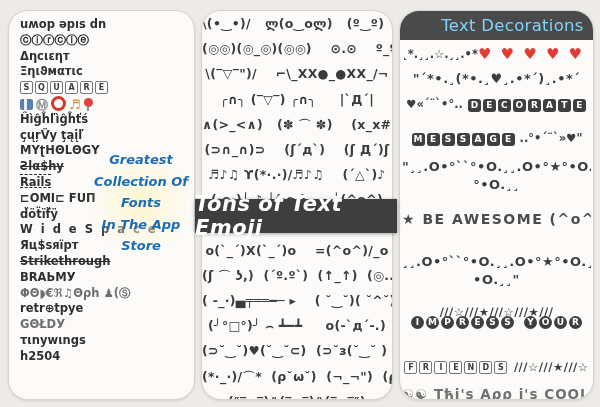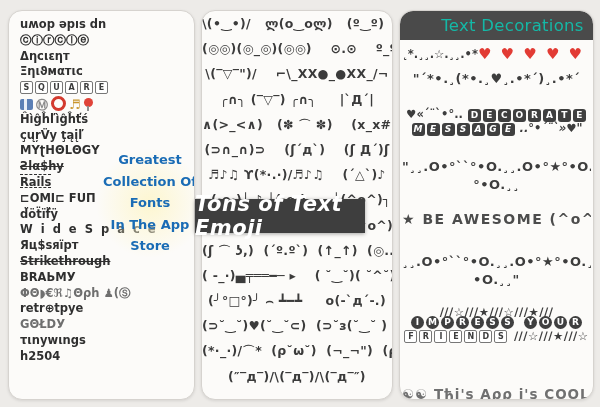--- a/index.html
+++ b/index.html
@@ -5,21 +5,21 @@
   html,body{margin:0;padding:0;}
   body{
     width:600px;height:407px;position:relative;overflow:hidden;
     background:var(--page_bg,#edebe8);
     font-family:"DejaVu Sans",sans-serif;
   }
   .page{position:absolute;inset:0;}
   .card{
     position:absolute;top:10px;height:388px;
     background:var(--card_bg,#fcfbf9);
-    border:1px solid #d6d3cf;border-radius:14px;
+    border:1px solid #d6d3cf;border-radius:20px;
     box-shadow:0 1px 3px rgba(0,0,0,.10);
     overflow:hidden;
   }
   #card-left{left:8px;width:185px;}
   #card-mid{left:201px;width:190px;}
   #card-right{left:399px;width:193px;}
 
   
   .font-list{padding:6px 0 0 11px;}
   .frow{
@@ -45,49 +45,49 @@
 
   .flag{display:inline-block;width:13px;height:11px;border-radius:2px;margin-right:3px;vertical-align:-1px;
     background:linear-gradient(90deg,#5b7fb5 0 30%,#e8eef7 30% 55%,#5b7fb5 55% 100%);}
   .mgray{color:#8a8a8a;font-size:12px;margin-right:3px;}
   .ring{display:inline-block;width:9px;height:9px;border:3px solid var(--ring_red,#d33a2f);border-radius:50%;vertical-align:-2px;margin-right:3px;}
   .sax{color:#c9952c;font-size:13px;margin-right:3px;}
   .pin{display:inline-block;position:relative;width:9px;height:9px;background:#e04339;border-radius:50%;vertical-align:2px;}
   .pin::after{content:"";position:absolute;left:3.5px;top:8px;width:2px;height:5px;background:#8f8f8f;}
 
   .promo{
-    position:absolute;left:88px;top:138px;width:106px;text-align:center;
-    font-weight:bold;font-size:13px;line-height:21.5px;
+    position:absolute;left:79px;top:138px;width:106px;text-align:center;
+    font-style:italic;font-weight:bold;font-size:13px;line-height:21.5px;
     color:var(--promo_blue,#1a6cb5);
     background:radial-gradient(ellipse at center,#fdf6d0 0%,rgba(253,246,208,0) 72%);
   }
 
   
   #mrows{position:absolute;inset:0;padding-top:0;}
   .mrow{
     height:25.2px;line-height:25.2px;text-align:center;white-space:pre;
     font-size:12.5px;font-weight:600;color:#3b3b3b;letter-spacing:.3px;overflow:hidden;
   }
   .banner{
-    position:absolute;left:195px;top:199px;width:170px;height:34px;z-index:6;
+    position:absolute;left:195px;top:199px;width:202px;height:34px;z-index:6;
     background:var(--banner_bg,#3e3e3e);
     display:flex;align-items:center;justify-content:center;
     box-shadow:0 1px 4px rgba(0,0,0,.35);
   }
   .banner span{
     color:#fff;font-size:21px;font-weight:bold;font-style:italic;letter-spacing:.5px;
     font-family:"DejaVu Sans",sans-serif;
   }
 
   
   .rheader{
     height:29px;background:var(--header_bg,#4a4a4a);border-radius:13px 13px 0 0;
     display:flex;align-items:center;justify-content:center;
   }
-  .rheader span{color:#14b8a6;font-size:16.5px;letter-spacing:.3px;margin-left:32px;}
+  .rheader span{color:#7dd3fc;font-size:16.5px;letter-spacing:.3px;margin-left:32px;}
   .rrow{
     position:absolute;left:2px;right:2px;text-align:center;white-space:pre;
     font-size:11.5px;font-weight:600;color:#3d3d3d;overflow:hidden;
   }
   .hearts{color:var(--heart_red,#e23b34);font-size:15px;letter-spacing:2px;vertical-align:-1px;}
   .wave{font-size:13px;letter-spacing:.5px;}
   .awesome{font-size:14px;letter-spacing:1.5px;color:#4c4c4c;font-weight:700;}
   .slash{letter-spacing:.5px;}
   .cool{font-size:13.5px;color:#707070;letter-spacing:1px;}
 </style>
@@ -133,47 +133,48 @@
     <div id="mrows">
         <div class="mrow">\(•‿•)/   ლ(o‿oლ)   (º‿º)   ●.◉</div>
         <div class="mrow">(◎◎)(◎_◎)(◎◎)    ⊙.⊙    º_º</div>
         <div class="mrow">\(‾▽‾")/    ⌐\_XX●_●XX_/¬</div>
         <div class="mrow">╭∩╮ (‾▽‾) ╭∩╮     |`Д´|</div>
         <div class="mrow">∧(&gt;_&lt;∧)   (✽ ⌒ ✽)    (x_x#)</div>
         <div class="mrow">(⊃∩_∩)⊃    (ʃ´д`)    (ʃ Д´)ʃ</div>
         <div class="mrow">♬♪♫ ϒ(*·.·)/♬♪♫    (´△`)♪</div>
         <div class="mrow">┌(·o·)┘ ♪ └(·o·)┐    └(^o^)┐</div>
         <div class="mrow">(‾▽‾)/   (/⊙▽⊙)/   ~(^(^o^)</div>
+        <div class="mrow">o(`_´)X(`_´)o    =(^o^)/_o</div>
         <div class="mrow">(ʃ ⌒ ʖ,)  (´º.º`)  (↑_↑)  (◎...◎,)</div>
         <div class="mrow">( -_·)▄╤══━─ ▸    ( ˘‿˘)( ˘^˘)</div>
         <div class="mrow">(╯°□°)╯ ⌢ ┻━┻     o(-`д´-.)</div>
         <div class="mrow">(⊃˘‿˘)♥(˘‿˘⊂)  (⊃˘з(˘‿˘ )  ♀♥♂</div>
         <div class="mrow">(*·_·)/⌒*  (ρ˘ω˘)  (¬_¬")  (ρ˘ω</div>
         <div class="mrow">(″‾д‾)/\(‾д‾)/\(‾д‾″)</div>
       </div>
   </section>
 
   <div class="banner">
     <span>Tons of Text Emoji</span>
   </div>
 
   <section class="card" id="card-right">
     <div class="rheader">
       <span>Text Decorations</span>
     </div>
     <div id="rrows">
         <div class="rrow" style="top: 34px;"><span>˛*.¸¸.☆.¸¸.•*</span><span class="hearts">♥ ♥ ♥ ♥ ♥ ♥</span></div>
         <div class="rrow" style="top: 60px;"><span class="wave">"´*•.¸(*•.¸♥¸.•*´)¸.•*´</span></div>
-        <div class="rrow" style="top: 96px;"><span>♥«´¨`•°.. </span><span class="sqd">D</span><span class="sqd">E</span><span class="sqd">C</span><span class="sqd">O</span><span class="sqd">R</span><span class="sqd">A</span><span class="sqd">T</span><span class="sqd">E</span></div>
-        <div class="rrow" style="top: 110px; font-style: italic;"><span class="sqd">M</span><span class="sqd">E</span><span class="sqd">S</span><span class="sqd">S</span><span class="sqd">A</span><span class="sqd">G</span><span class="sqd">E</span><span> ..°•´¨`»♥"</span></div>
+        <div class="rrow" style="top: 86px;"><span>♥«´¨`•°.. </span><span class="sqd">D</span><span class="sqd">E</span><span class="sqd">C</span><span class="sqd">O</span><span class="sqd">R</span><span class="sqd">A</span><span class="sqd">T</span><span class="sqd">E</span></div>
+        <div class="rrow" style="top: 120px;"><span class="sqd">M</span><span class="sqd">E</span><span class="sqd">S</span><span class="sqd">S</span><span class="sqd">A</span><span class="sqd">G</span><span class="sqd">E</span><span> ..°•´¨`»♥"</span></div>
         <div class="rrow" style="top: 148px;"><span class="wave">"¸¸.O•°``°•O.¸¸.O•°★°•O.¸¸¸</span></div>
         <div class="rrow" style="top: 166px;"><span class="wave">°•O.¸¸</span></div>
         <div class="rrow" style="top: 200px;"><span class="awesome">★ BE AWESOME (^o^)y ★</span></div>
         <div class="rrow" style="top: 243px;"><span class="wave">¸¸.O•°``°•O.¸¸.O•°★°•O.¸¸.(</span></div>
         <div class="rrow" style="top: 261px;"><span class="wave">•O.¸¸"</span></div>
         <div class="rrow" style="top: 294px;"><span class="slash">∕∕∕☆∕∕∕★∕∕∕☆∕∕∕★∕∕∕</span></div>
         <div class="rrow" style="top: 303px;"><span class="cird">I</span><span class="cird">M</span><span class="cird">P</span><span class="cird">R</span><span class="cird">E</span><span class="cird">S</span><span class="cird">S</span><span>  </span><span class="cird">Y</span><span class="cird">O</span><span class="cird">U</span><span class="cird">R</span></div>
-        <div class="rrow" style="top: 318px;"><span class="sqo">F</span><span class="sqo">R</span><span class="sqo">I</span><span class="sqo">E</span><span class="sqo">N</span><span class="sqo">D</span><span class="sqo">S</span><span class="slash"> ∕∕∕☆∕∕∕★∕∕∕☆</span></div>
+        <div class="rrow" style="top: 349px;"><span class="sqo">F</span><span class="sqo">R</span><span class="sqo">I</span><span class="sqo">E</span><span class="sqo">N</span><span class="sqo">D</span><span class="sqo">S</span><span class="slash"> ∕∕∕☆∕∕∕★∕∕∕☆</span></div>
         <div class="rrow" style="top: 375px;"><span class="cool">☯☯ Tђi's Aρρ i's COOL ☯☯</span></div>
       </div>
   </section>
 
 </div>
 
 </body></html>

